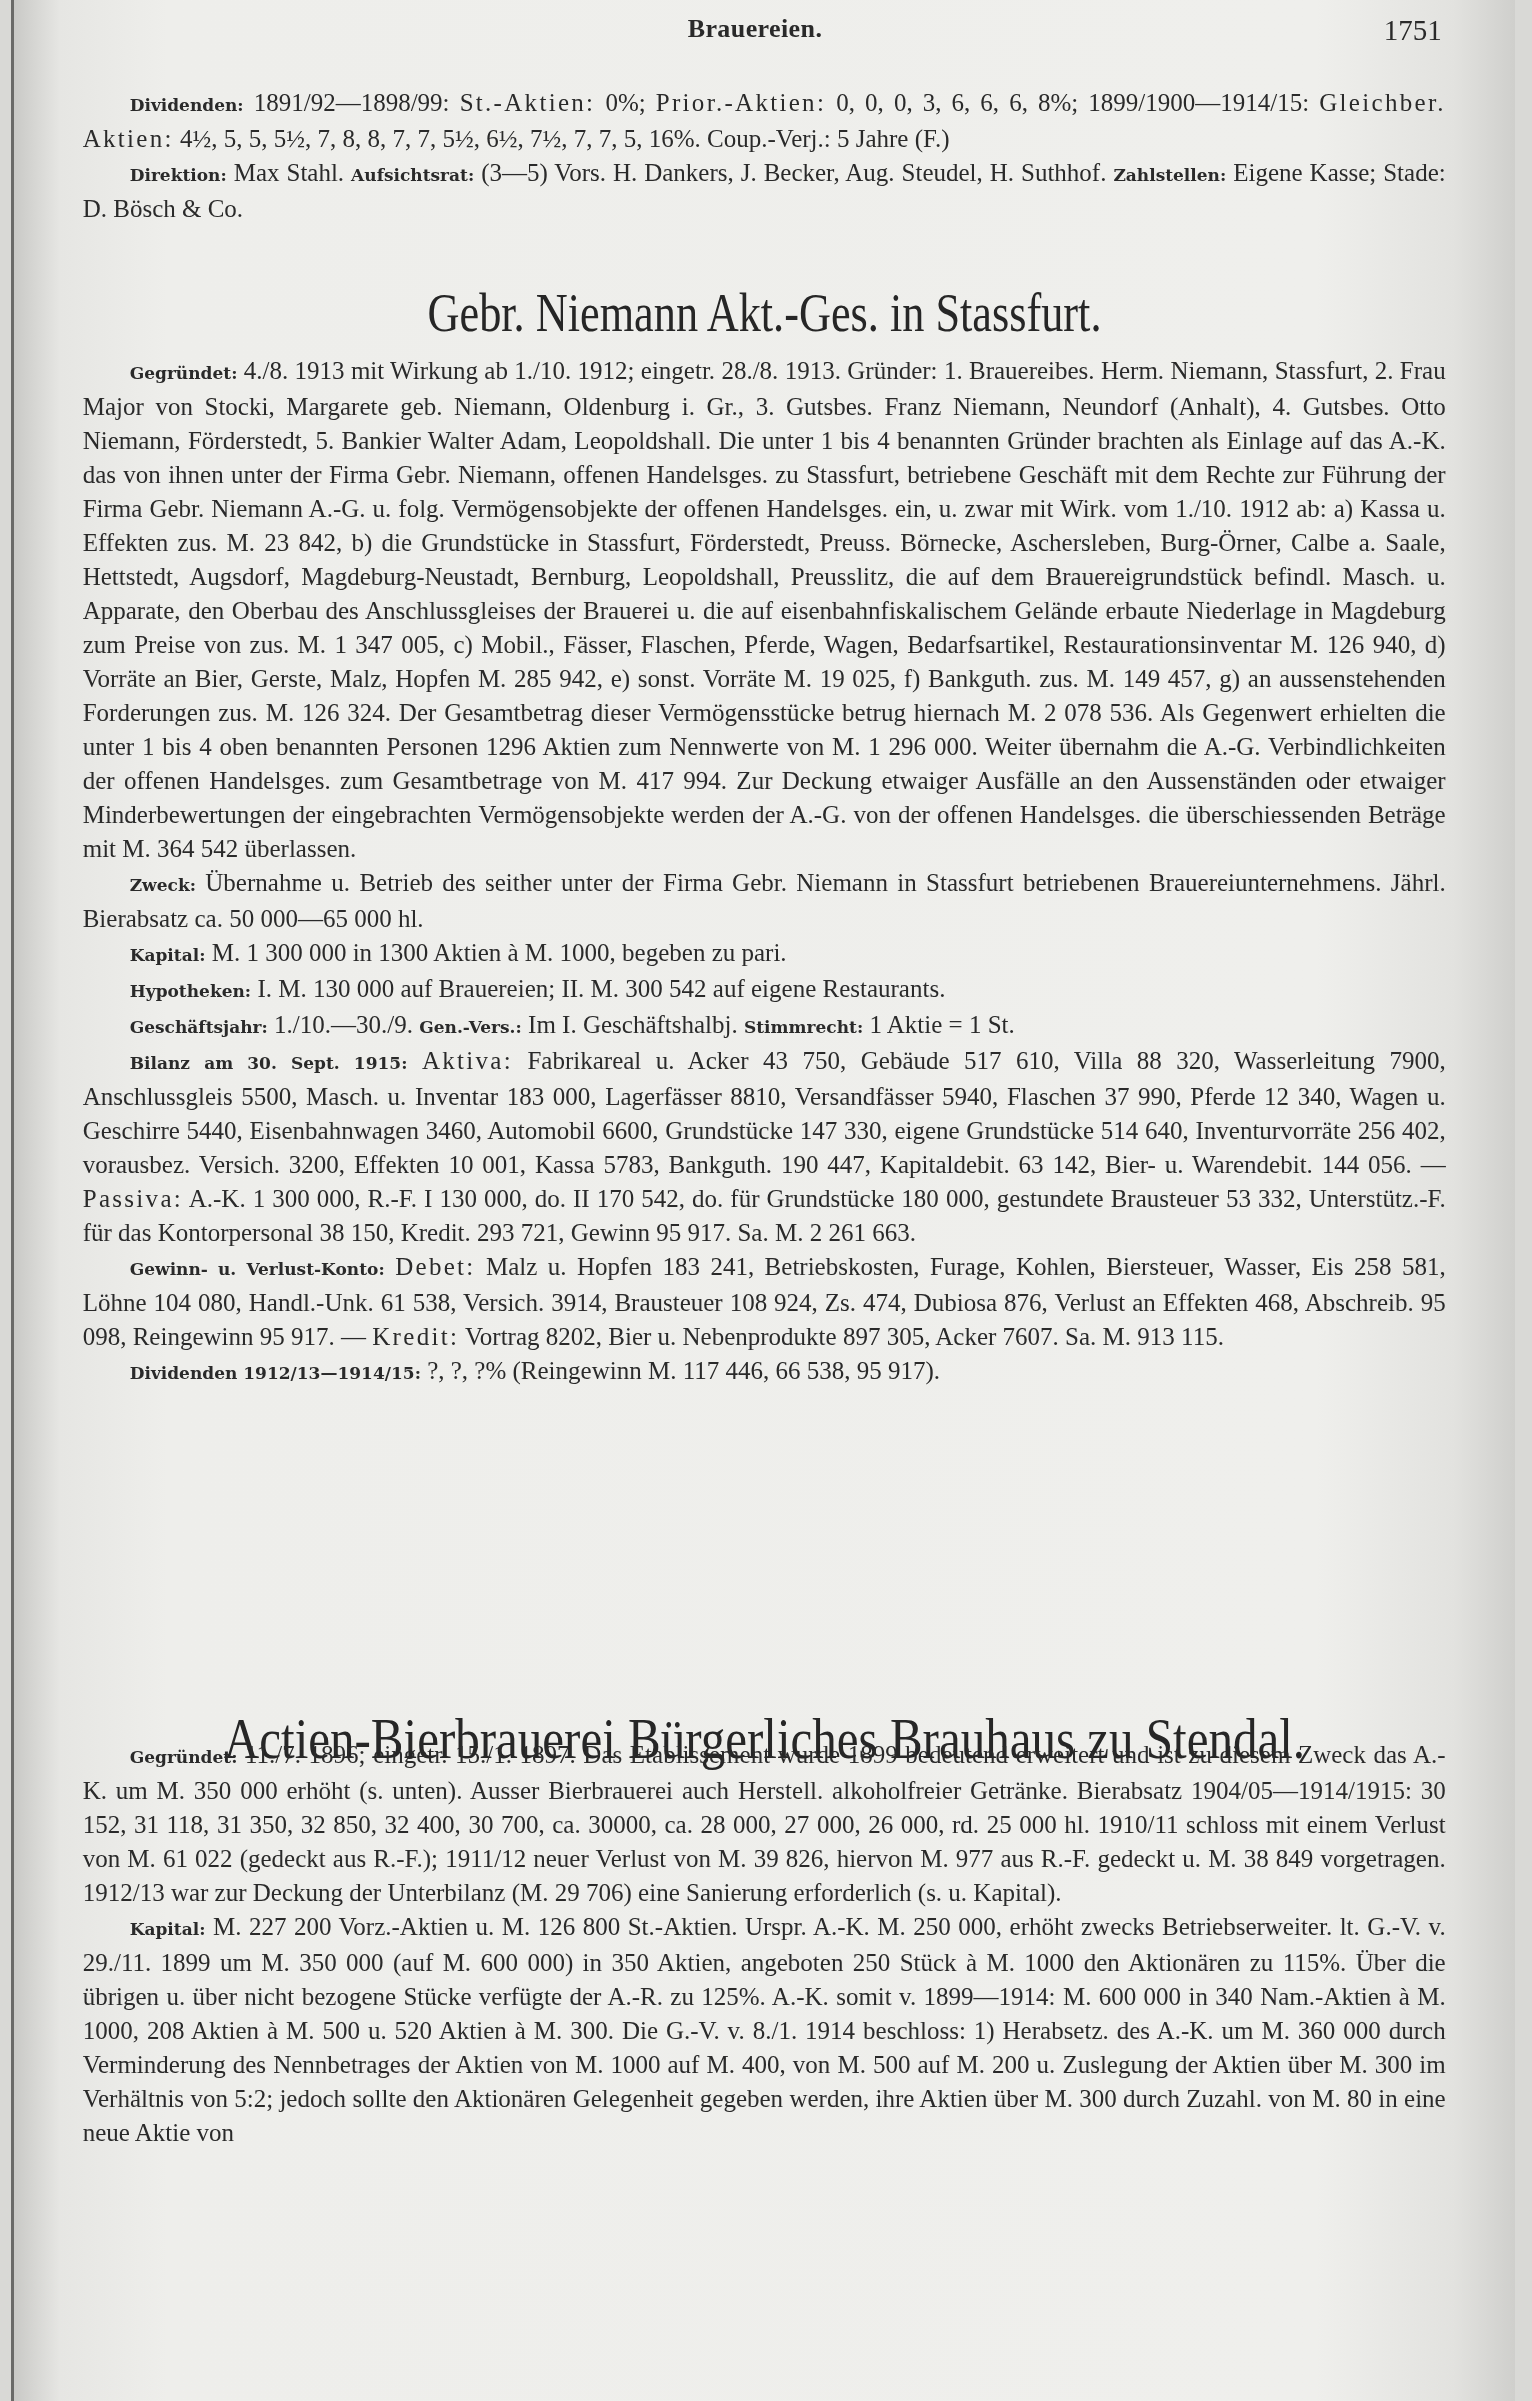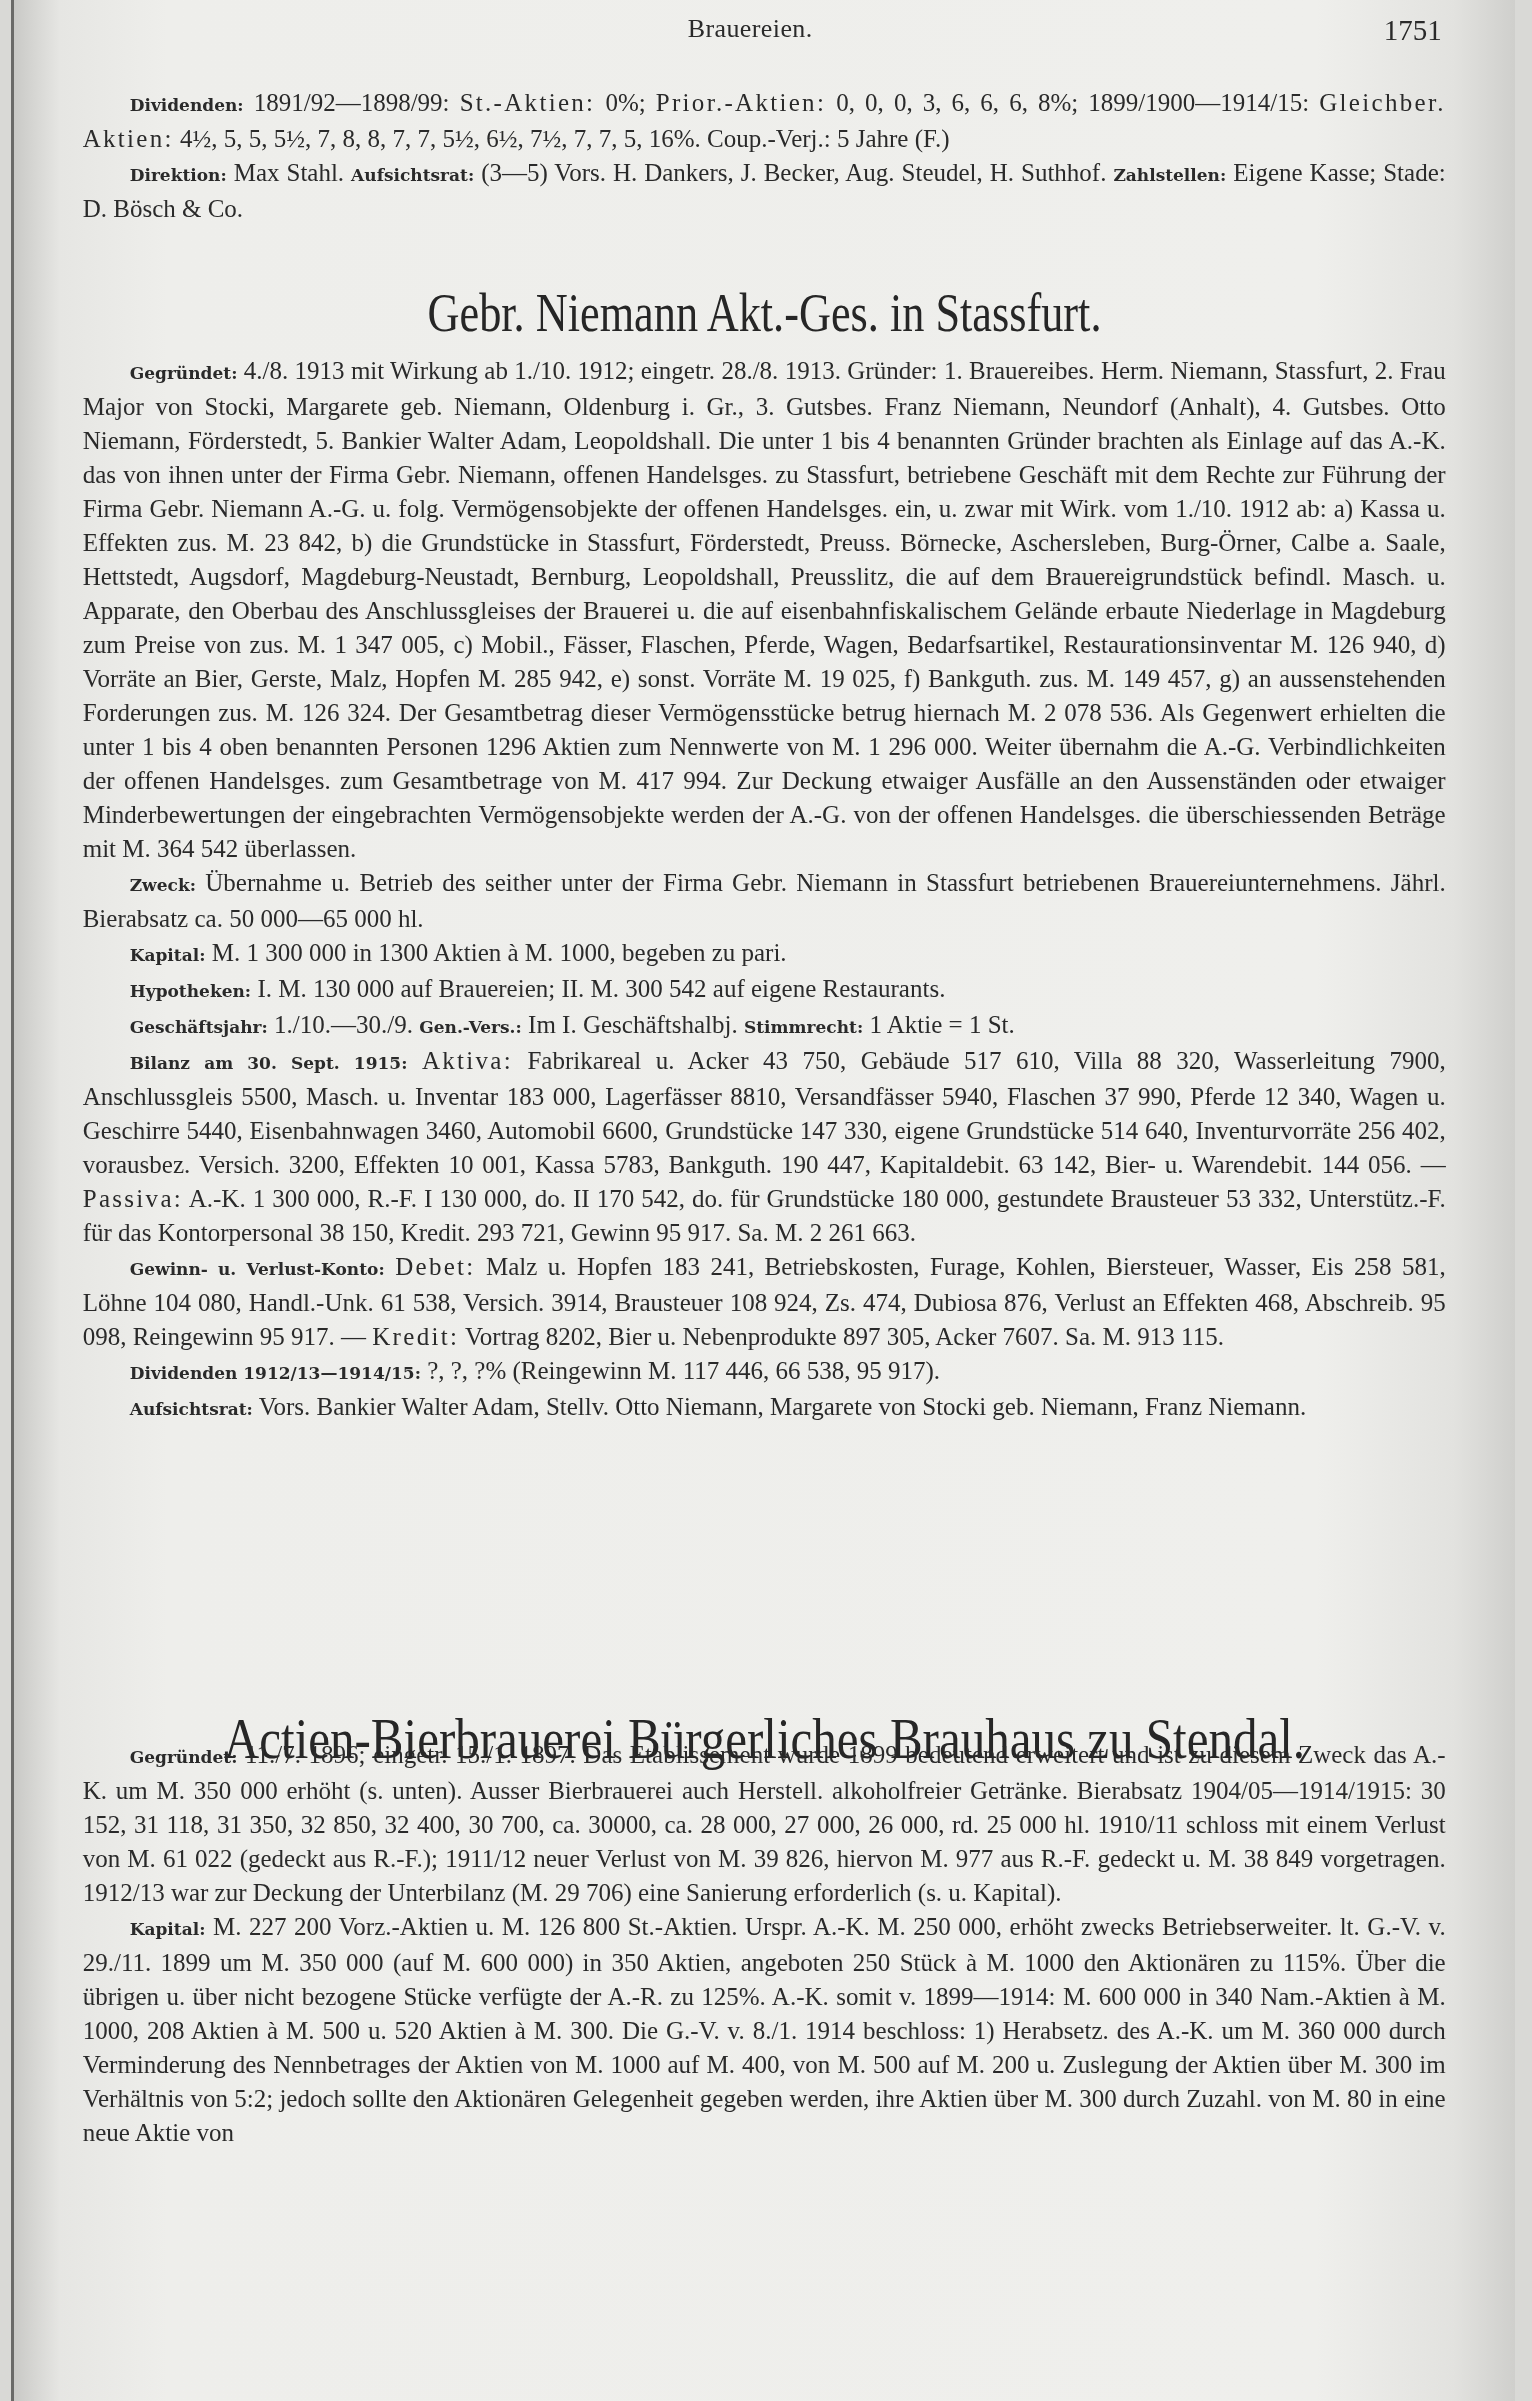--- a/index.html
+++ b/index.html
@@ -11,21 +11,21 @@
   }
   .page {
     position: absolute; left: 10.7px; top: 0; width: 1501px; height: 2401px;
     background: linear-gradient(90deg, #c9c9c6 0px, #e6e6e3 46px, #eeeeeb 153px, #efefec 1302px, #e2e2df 1440px, #cfcfcc 1501px);
     border-left: 3.1px solid #6a6a68;
   }
   .running-head {
     position: absolute; top: 13.8px; left: 0; width: 1501px; height: 38px;
     font-family: "Liberation Serif", serif; font-size: 26px;
   }
-  .running-head .title { position: absolute; left: 674px; top: 0; letter-spacing: 0.4px; }
+  .running-head .title { position: absolute; left: 674px; top: 0; letter-spacing: 0.4px; font-weight: bold; }
   .running-head .pageno { position: absolute; left: 1370px; top: 0; font-size: 29px; }
   .content {
     position: absolute; left: 69px; width: 1363px;
     font-family: "Liberation Serif", serif;
     font-size: 25px; line-height: 34px;
   }
   p { margin: 0; text-align: justify; text-indent: 47px; }
   .lbl { font-weight: bold; font-family: "DejaVu Serif", serif; font-size: 17px; }
   .sp { letter-spacing: 2.3px; }
   h1 {
@@ -58,21 +58,20 @@
 
   <div class="content" id="sec2">
     <p><span class="lbl">Gegründet:</span><span> 4./8. 1913 mit Wirkung ab 1./10. 1912; eingetr. 28./8. 1913. Gründer: 1. Brauereibes. Herm. Niemann, Stassfurt, 2. Frau Major von Stocki, Margarete geb. Niemann, Oldenburg i. Gr., 3. Gutsbes. Franz Niemann, Neundorf (Anhalt), 4. Gutsbes. Otto Niemann, Förderstedt, 5. Bankier Walter Adam, Leopoldshall. Die unter 1 bis 4 benannten Gründer brachten als Einlage auf das A.-K. das von ihnen unter der Firma Gebr. Niemann, offenen Handelsges. zu Stassfurt, betriebene Geschäft mit dem Rechte zur Führung der Firma Gebr. Niemann A.-G. u. folg. Vermögensobjekte der offenen Handelsges. ein, u. zwar mit Wirk. vom 1./10. 1912 ab: a) Kassa u. Effekten zus. M. 23 842, b) die Grundstücke in Stassfurt, Förderstedt, Preuss. Börnecke, Aschersleben, Burg-Örner, Calbe a. Saale, Hettstedt, Augsdorf, Magdeburg-Neustadt, Bernburg, Leopoldshall, Preusslitz, die auf dem Brauereigrundstück befindl. Masch. u. Apparate, den Oberbau des Anschlussgleises der Brauerei u. die auf eisenbahnfiskalischem Gelände erbaute Niederlage in Magdeburg zum Preise von zus. M. 1 347 005, c) Mobil., Fässer, Flaschen, Pferde, Wagen, Bedarfsartikel, Restaurationsinventar M. 126 940, d) Vorräte an Bier, Gerste, Malz, Hopfen M. 285 942, e) sonst. Vorräte M. 19 025, f) Bankguth. zus. M. 149 457, g) an aussenstehenden Forderungen zus. M. 126 324. Der Gesamtbetrag dieser Vermögensstücke betrug hiernach M. 2 078 536. Als Gegenwert erhielten die unter 1 bis 4 oben benannten Personen 1296 Aktien zum Nennwerte von M. 1 296 000. Weiter übernahm die A.-G. Verbindlichkeiten der offenen Handelsges. zum Gesamtbetrage von M. 417 994. Zur Deckung etwaiger Ausfälle an den Aussenständen oder etwaiger Minderbewertungen der eingebrachten Vermögensobjekte werden der A.-G. von der offenen Handelsges. die überschiessenden Beträge mit M. 364 542 überlassen.</span></p>
     <p><span class="lbl">Zweck:</span><span> Übernahme u. Betrieb des seither unter der Firma Gebr. Niemann in Stassfurt betriebenen Brauereiunternehmens. Jährl. Bierabsatz ca. 50 000—65 000 hl.</span></p>
     <p><span class="lbl">Kapital:</span><span> M. 1 300 000 in 1300 Aktien à M. 1000, begeben zu pari.</span></p>
     <p><span class="lbl">Hypotheken:</span><span> I. M. 130 000 auf Brauereien; II. M. 300 542 auf eigene Restaurants.</span></p>
     <p><span class="lbl">Geschäftsjahr:</span><span> 1./10.—30./9. </span><span class="lbl">Gen.-Vers.:</span><span> Im I. Geschäftshalbj. </span><span class="lbl">Stimmrecht:</span><span> 1 Aktie = 1 St.</span></p>
     <p><span class="lbl">Bilanz am 30. Sept. 1915:</span> <span class="sp">Aktiva:</span><span> Fabrikareal u. Acker 43 750, Gebäude 517 610, Villa 88 320, Wasserleitung 7900, Anschlussgleis 5500, Masch. u. Inventar 183 000, Lagerfässer 8810, Versandfässer 5940, Flaschen 37 990, Pferde 12 340, Wagen u. Geschirre 5440, Eisenbahnwagen 3460, Automobil 6600, Grundstücke 147 330, eigene Grundstücke 514 640, Inventurvorräte 256 402, vorausbez. Versich. 3200, Effekten 10 001, Kassa 5783, Bankguth. 190 447, Kapitaldebit. 63 142, Bier- u. Warendebit. 144 056. — </span><span class="sp">Passiva:</span><span> A.-K. 1 300 000, R.-F. I 130 000, do. II 170 542, do. für Grundstücke 180 000, gestundete Brausteuer 53 332, Unterstütz.-F. für das Kontorpersonal 38 150, Kredit. 293 721, Gewinn 95 917. Sa. M. 2 261 663.</span></p>
     <p><span class="lbl">Gewinn- u. Verlust-Konto:</span> <span class="sp">Debet:</span><span> Malz u. Hopfen 183 241, Betriebskosten, Furage, Kohlen, Biersteuer, Wasser, Eis 258 581, Löhne 104 080, Handl.-Unk. 61 538, Versich. 3914, Brausteuer 108 924, Zs. 474, Dubiosa 876, Verlust an Effekten 468, Abschreib. 95 098, Reingewinn 95 917. — </span><span class="sp">Kredit:</span><span> Vortrag 8202, Bier u. Nebenprodukte 897 305, Acker 7607. Sa. M. 913 115.</span></p>
     <p><span class="lbl">Dividenden 1912/13—1914/15:</span><span> ?, ?, ?% (Reingewinn M. 117 446, 66 538, 95 917).</span></p>
-    <p><span class="lbl">Aufsichtsrat:</span><span> Vors. Bankier Walter Adam, Stellv. Otto Niemann, Margarete von Stocki geb. Niemann, Franz Niemann.</span></p>
   </div>
 
   <h1 id="head2">Actien-Bierbrauerei Bürgerliches Brauhaus zu Stendal.</h1>
 
   <div class="content" id="sec3">
     <p><span class="lbl">Gegründet:</span><span> 11./7. 1896; eingetr. 15./1. 1897. Das Etablissement wurde 1899 bedeutend erweitert und ist zu diesem Zweck das A.-K. um M. 350 000 erhöht (s. unten). Ausser Bierbrauerei auch Herstell. alkoholfreier Getränke. Bierabsatz 1904/05—1914/1915: 30 152, 31 118, 31 350, 32 850, 32 400, 30 700, ca. 30000, ca. 28 000, 27 000, 26 000, rd. 25 000 hl. 1910/11 schloss mit einem Verlust von M. 61 022 (gedeckt aus R.-F.); 1911/12 neuer Verlust von M. 39 826, hiervon M. 977 aus R.-F. gedeckt u. M. 38 849 vorgetragen. 1912/13 war zur Deckung der Unterbilanz (M. 29 706) eine Sanierung erforderlich (s. u. Kapital).</span></p>
     <p><span class="lbl">Kapital:</span><span> M. 227 200 Vorz.-Aktien u. M. 126 800 St.-Aktien. Urspr. A.-K. M. 250 000, erhöht zwecks Betriebserweiter. lt. G.-V. v. 29./11. 1899 um M. 350 000 (auf M. 600 000) in 350 Aktien, angeboten 250 Stück à M. 1000 den Aktionären zu 115%. Über die übrigen u. über nicht bezogene Stücke verfügte der A.-R. zu 125%. A.-K. somit v. 1899—1914: M. 600 000 in 340 Nam.-Aktien à M. 1000, 208 Aktien à M. 500 u. 520 Aktien à M. 300. Die G.-V. v. 8./1. 1914 beschloss: 1) Herabsetz. des A.-K. um M. 360 000 durch Verminderung des Nennbetrages der Aktien von M. 1000 auf M. 400, von M. 500 auf M. 200 u. Zuslegung der Aktien über M. 300 im Verhältnis von 5:2; jedoch sollte den Aktionären Gelegenheit gegeben werden, ihre Aktien über M. 300 durch Zuzahl. von M. 80 in eine neue Aktie von</span></p>
   </div>
 
 </div>

